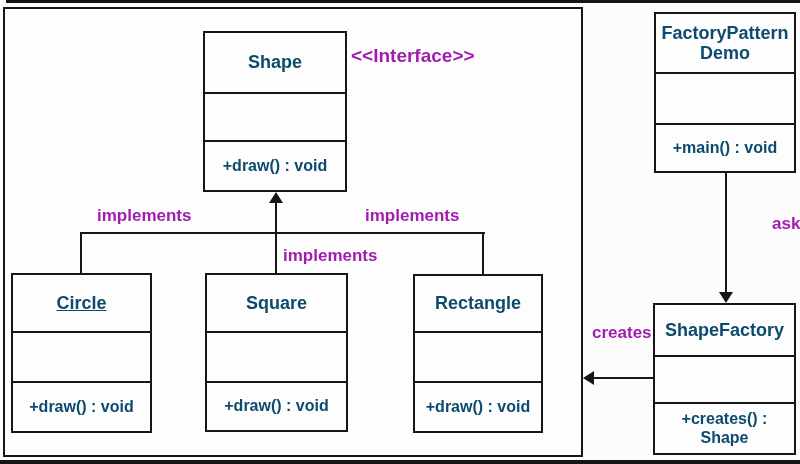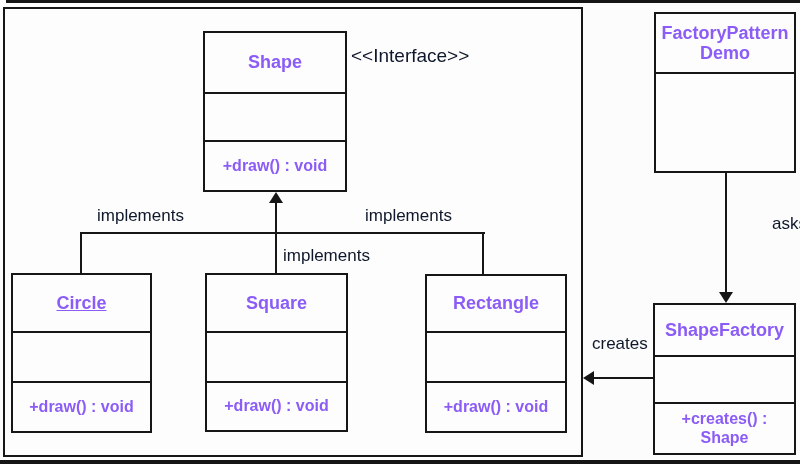--- a/index.html
+++ b/index.html
@@ -10,34 +10,34 @@
   }
   .stage{position:relative;width:800px;height:464px;background:#fcfcfc;overflow:hidden;}
   .bar{position:absolute;background:#151515;}
   .outer-box{
     position:absolute;left:3px;top:7px;width:580px;height:450px;
     border:2px solid #161616;box-sizing:border-box;background:#fdfdfd;
   }
   .uml-class{
     position:absolute;border:2px solid #161616;box-sizing:border-box;
     background:#fdfdfd;display:flex;flex-direction:column;
-    color:#8b5cf6;font-weight:bold;
+    color:#0c4a6e;font-weight:bold;
   }
   .c-title{
     display:flex;align-items:center;justify-content:center;
     text-align:center;font-size:18px;line-height:1.12;white-space:pre-line;
   }
   .c-attrs{border-top:2px solid #161616;}
   .c-methods{
     border-top:2px solid #161616;flex:1;
     display:flex;align-items:center;justify-content:center;
     text-align:center;font-size:16px;line-height:1.18;white-space:pre-line;
   }
   .line{position:absolute;background:#161616;}
-  .lbl{position:absolute;font-size:17px;font-weight:normal;color:#0f172a;white-space:nowrap;}
+  .lbl{position:absolute;font-size:17px;font-weight:bold;color:#a21caf;white-space:nowrap;}
   .tri{position:absolute;width:0;height:0;}
   .tri-up{border-left:7px solid transparent;border-right:7px solid transparent;border-bottom:11px solid #161616;}
   .tri-down{border-left:7px solid transparent;border-right:7px solid transparent;border-top:11px solid #161616;}
   .tri-left{border-top:7px solid transparent;border-bottom:7px solid transparent;border-right:11px solid #161616;}
 </style>
 </head>
 <body>
 
 <div class="stage">
 
@@ -50,20 +50,21 @@
     <div class="c-title" style="height:59px;">Shape</div>
     <div class="c-attrs" style="height:46px;"></div>
     <div class="c-methods">+draw() : void</div>
   </div>
   <div class="lbl" style="left:351px;top:45px;font-size:19px;">&lt;&lt;Interface&gt;&gt;</div>
 
   <div class="uml-class" style="left:654px;top:12px;width:142px;height:161px;">
     <div class="c-title" style="height:58px;">FactoryPattern
 Demo</div>
     <div class="c-attrs" style="height:49px;"></div>
+    <div class="c-methods">+main() : void</div>
   </div>
 
   <div class="uml-class" style="left:653px;top:303px;width:143px;height:152px;">
     <div class="c-title" style="height:50px;">ShapeFactory</div>
     <div class="c-attrs" style="height:45px;"></div>
     <div class="c-methods">+creates() :
 Shape</div>
   </div>
 
   <div class="uml-class" style="left:11px;top:273px;width:141px;height:160px;">
@@ -71,21 +72,21 @@
     <div class="c-attrs" style="height:48px;"></div>
     <div class="c-methods">+draw() : void</div>
   </div>
 
   <div class="uml-class" style="left:205px;top:273px;width:143px;height:159px;">
     <div class="c-title" style="height:56px;">Square</div>
     <div class="c-attrs" style="height:48px;"></div>
     <div class="c-methods">+draw() : void</div>
   </div>
 
-  <div class="uml-class" style="left:413px;top:274px;width:142px;height:159px;margin-left:12px;">
+  <div class="uml-class" style="left:413px;top:274px;width:130px;height:159px;">
     <div class="c-title" style="height:55px;">Rectangle</div>
     <div class="c-attrs" style="height:48px;"></div>
     <div class="c-methods">+draw() : void</div>
   </div>
 
   <div class="tri tri-up" style="left:269px;top:192px;"></div>
   <div class="line" style="left:275px;top:201px;width:2px;height:72px;"></div>
   <div class="line" style="left:81px;top:232px;width:404px;height:2px;"></div>
   <div class="line" style="left:80px;top:232px;width:2px;height:41px;"></div>
   <div class="line" style="left:482px;top:232px;width:2px;height:42px;"></div>
@@ -93,15 +94,15 @@
   <div class="lbl" style="left:97px;top:206px;">implements</div>
   <div class="lbl" style="left:283px;top:246px;">implements</div>
   <div class="lbl" style="left:365px;top:206px;">implements</div>
 
   <div class="line" style="left:725px;top:172px;width:2px;height:121px;"></div>
   <div class="tri tri-down" style="left:719px;top:292px;"></div>
   <div class="lbl" style="left:736px;top:214px;margin-left:36px;">asks</div>
 
   <div class="line" style="left:593px;top:377px;width:60px;height:2px;"></div>
   <div class="tri tri-left" style="left:583px;top:371px;"></div>
-  <div class="lbl" style="left:592px;top:334px;">creates</div>
+  <div class="lbl" style="left:592px;top:323px;">creates</div>
 
 </div>
 
 </body></html>

